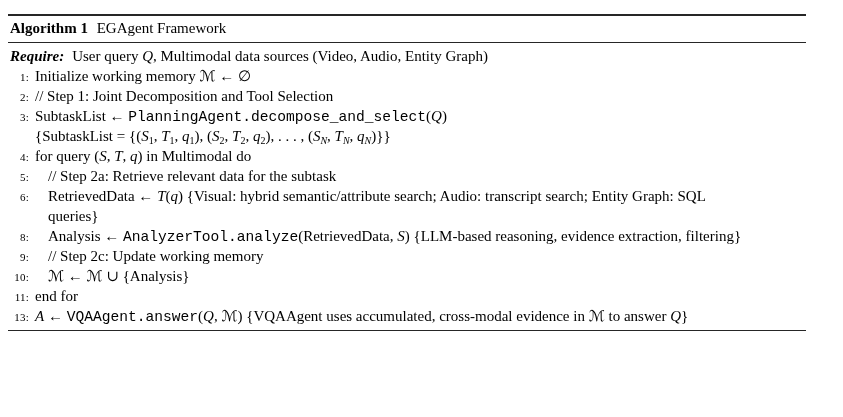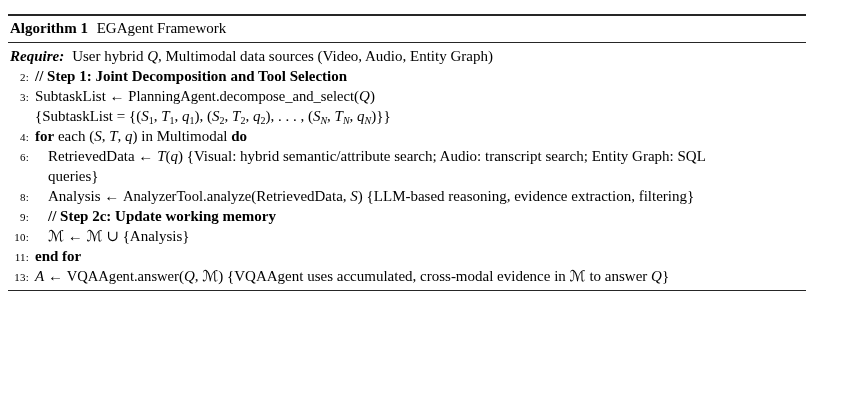--- a/index.html
+++ b/index.html
@@ -54,25 +54,25 @@
     letter-spacing: 0.2px;
   }
   .pre-label {
     font-weight: 700;
     margin-left: 2px;
     margin-right: 8px;
     font-style: italic;
   }
   .row[data-indent="1"] .ltext { margin-left: 13px; }
   .seg-n { }
-  .seg-b { font-weight: 700; text-align: center; }
+  .seg-b { font-weight: 400; text-align: center; }
   .seg-i { font-style: italic; }
   .seg-cal { font-family: "DejaVu Serif", "DejaVu Sans", serif; }
   .seg-c {
-    font-family: Liberation Serif, serif;
+    font-family: Liberation Mono, monospace;
     font-size: 14.6px;
   }
   .seg-sub {
     font-size: 10px;
     vertical-align: -2.5px;
   }
   .seg-isub {
     font-size: 10px;
     font-style: italic;
     vertical-align: -2.5px;
@@ -83,25 +83,27 @@
 
 <div class="page">
   <div class="algo">
     <div class="rule rule-top"></div>
     <div class="algo-header">
       <span class="hdr-label">Algorithm 1</span>
       <span class="hdr-title">EGAgent Framework</span>
     </div>
     <div class="rule rule-mid"></div>
     <div class="algo-body">
-        <div class="row"><span class="pre-label">Require:</span><span class="ltext"><span class="seg-n">User hybrid </span><span class="seg-i">Q</span><span class="seg-n">, Multimodal data sources (Video, Audio, Entity Graph)</span></span></div>
+        <div class="row"><span class="pre-label">Require:</span><span class="ltext"><span class="seg-n">User query </span><span class="seg-i">Q</span><span class="seg-n">, Multimodal data sources (Video, Audio, Entity Graph)</span></span></div>
+        <div class="row"><span class="lnum">1:</span><span class="ltext"><span class="seg-n">Initialize working memory </span><span class="seg-cal">ℳ</span><span class="seg-n"> ← ∅</span></span></div>
         <div class="row"><span class="lnum">2:</span><span class="ltext"><span class="seg-b">// Step 1: Joint Decomposition and Tool Selection</span></span></div>
         <div class="row"><span class="lnum">3:</span><span class="ltext"><span class="seg-n">SubtaskList ← </span><span class="seg-c">PlanningAgent.decompose_and_select</span><span class="seg-n">(</span><span class="seg-i">Q</span><span class="seg-n">)</span></span></div>
         <div class="row"><span class="lnum"></span><span class="ltext"><span class="seg-n">{SubtaskList = {(</span><span class="seg-i">S</span><span class="seg-sub">1</span><span class="seg-n">, </span><span class="seg-i">T</span><span class="seg-sub">1</span><span class="seg-n">, </span><span class="seg-i">q</span><span class="seg-sub">1</span><span class="seg-n">), (</span><span class="seg-i">S</span><span class="seg-sub">2</span><span class="seg-n">, </span><span class="seg-i">T</span><span class="seg-sub">2</span><span class="seg-n">, </span><span class="seg-i">q</span><span class="seg-sub">2</span><span class="seg-n">), . . . , (</span><span class="seg-i">S</span><span class="seg-isub">N</span><span class="seg-n">, </span><span class="seg-i">T</span><span class="seg-isub">N</span><span class="seg-n">, </span><span class="seg-i">q</span><span class="seg-isub">N</span><span class="seg-n">)}}</span></span></div>
-        <div class="row"><span class="lnum">4:</span><span class="ltext"><span class="seg-b">for</span><span class="seg-n"> each (</span><span class="seg-i">S</span><span class="seg-n">, </span><span class="seg-i">T</span><span class="seg-n">, </span><span class="seg-i">q</span><span class="seg-n">) in Multimodal </span><span class="seg-b">do</span></span></div>
+        <div class="row"><span class="lnum">4:</span><span class="ltext"><span class="seg-b">for</span><span class="seg-n"> query (</span><span class="seg-i">S</span><span class="seg-n">, </span><span class="seg-i">T</span><span class="seg-n">, </span><span class="seg-i">q</span><span class="seg-n">) in Multimodal </span><span class="seg-b">do</span></span></div>
+        <div class="row" data-indent="1"><span class="lnum">5:</span><span class="ltext"><span class="seg-b">// Step 2a: Retrieve relevant data for the subtask</span></span></div>
         <div class="row" data-indent="1"><span class="lnum">6:</span><span class="ltext"><span class="seg-n">RetrievedData ← </span><span class="seg-i">T</span><span class="seg-n">(</span><span class="seg-i">q</span><span class="seg-n">) {Visual: hybrid semantic/attribute search; Audio: transcript search; Entity Graph: SQL</span></span></div>
         <div class="row" data-indent="1"><span class="lnum"></span><span class="ltext"><span class="seg-n">queries}</span></span></div>
         <div class="row" data-indent="1"><span class="lnum">8:</span><span class="ltext"><span class="seg-n">Analysis ← </span><span class="seg-c">AnalyzerTool.analyze</span><span class="seg-n">(RetrievedData, </span><span class="seg-i">S</span><span class="seg-n">) {LLM-based reasoning, evidence extraction, filtering}</span></span></div>
         <div class="row" data-indent="1"><span class="lnum">9:</span><span class="ltext"><span class="seg-b">// Step 2c: Update working memory</span></span></div>
         <div class="row" data-indent="1"><span class="lnum">10:</span><span class="ltext"><span class="seg-cal">ℳ</span><span class="seg-n"> ← </span><span class="seg-cal">ℳ</span><span class="seg-n"> ∪ {Analysis}</span></span></div>
         <div class="row"><span class="lnum">11:</span><span class="ltext"><span class="seg-b">end for</span></span></div>
         <div class="row"><span class="lnum">13:</span><span class="ltext"><span class="seg-i">A</span><span class="seg-n"> ← </span><span class="seg-c">VQAAgent.answer</span><span class="seg-n">(</span><span class="seg-i">Q</span><span class="seg-n">, </span><span class="seg-cal">ℳ</span><span class="seg-n">) {VQAAgent uses accumulated, cross-modal evidence in </span><span class="seg-cal">ℳ</span><span class="seg-n"> to answer </span><span class="seg-i">Q</span><span class="seg-n">}</span></span></div>
       </div>
     <div class="rule rule-bottom"></div>
   </div>

